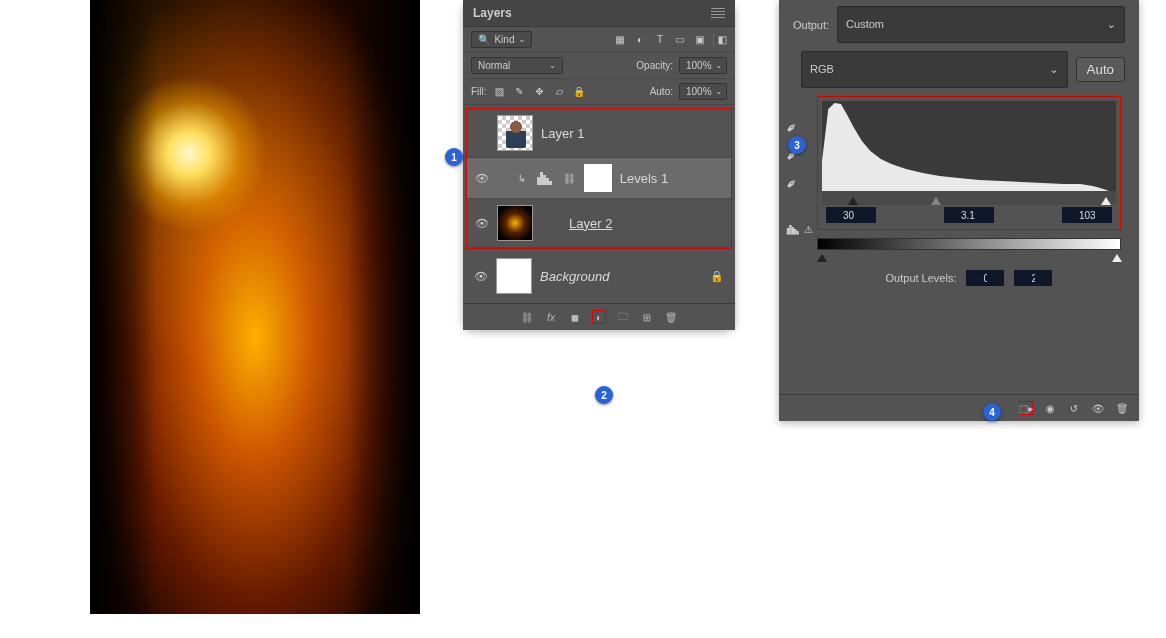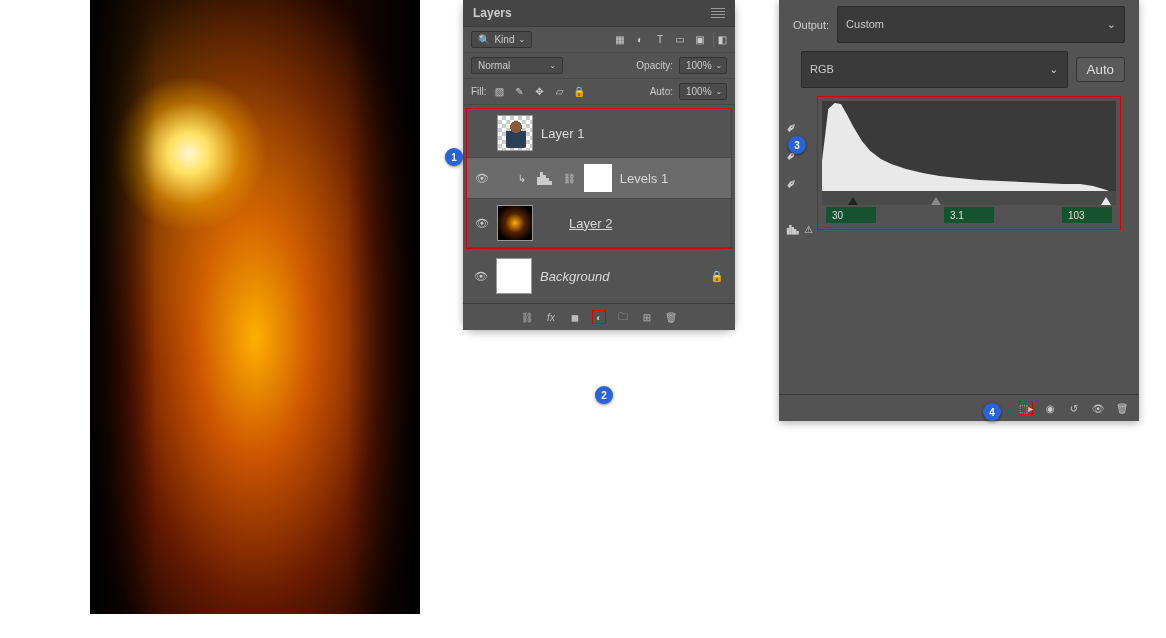--- a/index.html
+++ b/index.html
@@ -144,21 +144,21 @@
   .histo {
     width:100%; height:92px; background:#3a3a3a; position:relative; overflow:hidden;
   }
   .histo svg { position:absolute; left:0; top:0; width:100%; height:100%; }
   .slider-track { height:14px; background:#4a4a4a; position:relative; margin-top:-2px;}
   .tri { position:absolute; bottom:0; width:0; height:0; border-left:5px solid transparent; border-right:5px solid transparent; }
   .tri.black { border-bottom:8px solid #222; }
   .tri.gray  { border-bottom:8px solid #888; }
   .tri.white { border-bottom:8px solid #eee; }
   .value-row { display:flex; justify-content:space-between; padding:2px 4px; }
-  .value-box { background:#14532d; width:50px; padding:2px 6px; color:#ddd; }
+  .value-box { background:#0f172a; width:50px; padding:2px 17px; color:#ddd; }
 
   .grad-row { margin-left:24px; margin-right:4px; margin-top:8px; }
   .grad { height:12px; background: linear-gradient(90deg,#000,#fff); border:1px solid #333; position:relative; }
   .out-row { display:flex; justify-content:center; gap:10px; align-items:center; margin-top:8px; }
 
   .props-footer {
     position:absolute; bottom:0; left:0; right:0;
     display:flex; justify-content:flex-end; gap:10px; padding:6px 10px;
     border-top:1px solid #3a3a3a; background:#535353;
   }
@@ -314,20 +314,33 @@
         <div class="tri gray" style="left:37%"></div>
         <div class="tri white" style="left:95%"></div>
       </div>
       <div class="value-row">
         <div class="value-box"><input value="30" style=""></div>
         <div class="value-box"><input value="3.1" style=""></div>
         <div class="value-box"><input value="103" style=""></div>
       </div>
     </div>
 
+    <div class="grad-row">
+      <div class="grad">
+      </div>
+      <div class="slider-track" style="background:transparent">
+        <div class="tri black" style="left:0%"></div>
+        <div class="tri white" style="left:97%"></div>
+      </div>
+      <div class="out-row">
+        <span>Output Levels:</span>
+        <div class="value-box" style="width:38px"><input value="0" style=""></div>
+        <div class="value-box" style="width:38px"><input value="255" style=""></div>
+      </div>
+    </div>
   </div>
 
   <div class="props-footer">
     <div class="mini-icon red-box">⬚▸</div>
     <div class="mini-icon">◉</div>
     <div class="mini-icon">↺</div>
     <div class="mini-icon">👁</div>
     <div class="mini-icon">🗑</div>
   </div>
 </div>

